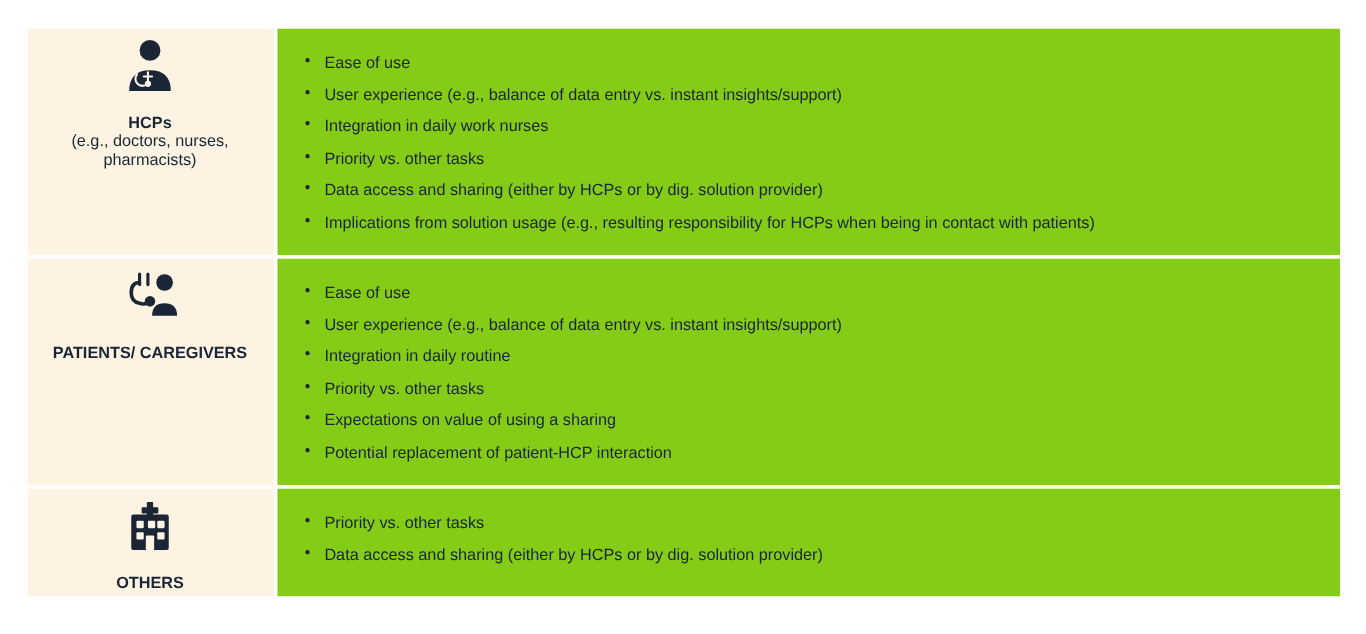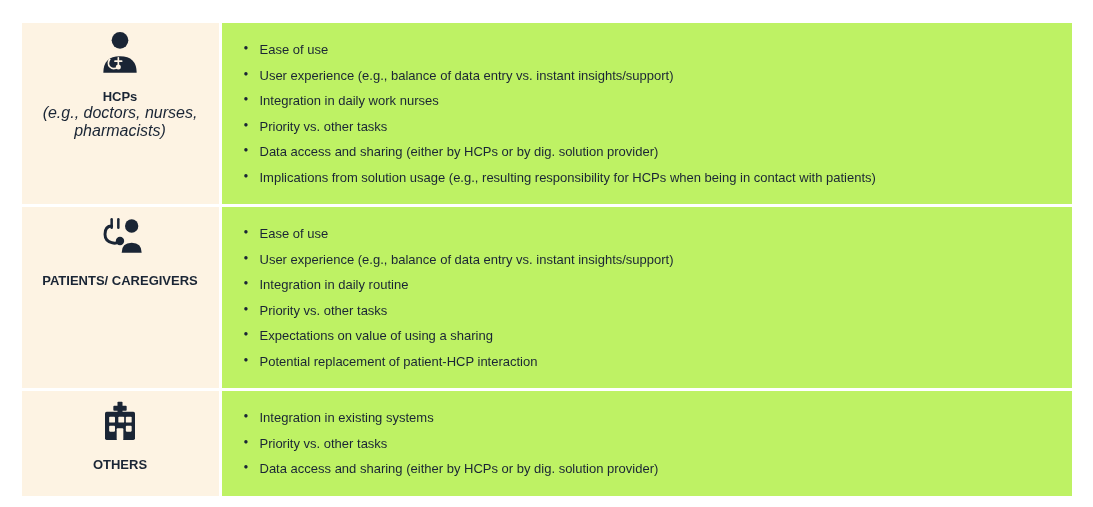--- a/index.html
+++ b/index.html
@@ -29,26 +29,25 @@
       vertical-align: middle;
       border-right: 3px solid #fff;
     }
     .left-cell .role-title {
       font-size: 13px;
       font-weight: bold;
       color: #1a2535;
       margin-top: 8px;
     }
     .left-cell .role-subtitle {
-      font-size: 16px;
+      font-size: 13px;
       color: #1a2535;
-      font-style: italic;
     }
     .right-cell {
-      background: #bef264;
+      background: #84cc16;
       padding: 14px 20px;
       vertical-align: middle;
     }
     .right-cell ul {
       list-style: none;
       padding: 0;
     }
     .right-cell ul li {
       padding: 3px 0 3px 18px;
       position: relative;
@@ -155,20 +154,19 @@
   <rect x="37" y="26" width="7" height="7" rx="1" fill="#fdf3e3"></rect>
   <rect x="17" y="37" width="7" height="7" rx="1" fill="#fdf3e3"></rect>
   <rect x="37" y="37" width="7" height="7" rx="1" fill="#fdf3e3"></rect>
 
   <rect x="26" y="40" width="8" height="14" rx="1" fill="#fdf3e3"></rect>
 </svg></div>
           <div class="role-title">OTHERS</div>
         </div>
         <div class="right-cell" style="flex: 1 1 0%;">
           <ul>
-            <li>Integration in existing systems</li>
             <li>Priority vs. other tasks</li>
             <li>Data access and sharing (either by HCPs or by dig. solution provider)</li>
           </ul>
         </div>
       </div>
     </div>
 </div>
 
 </body></html>

